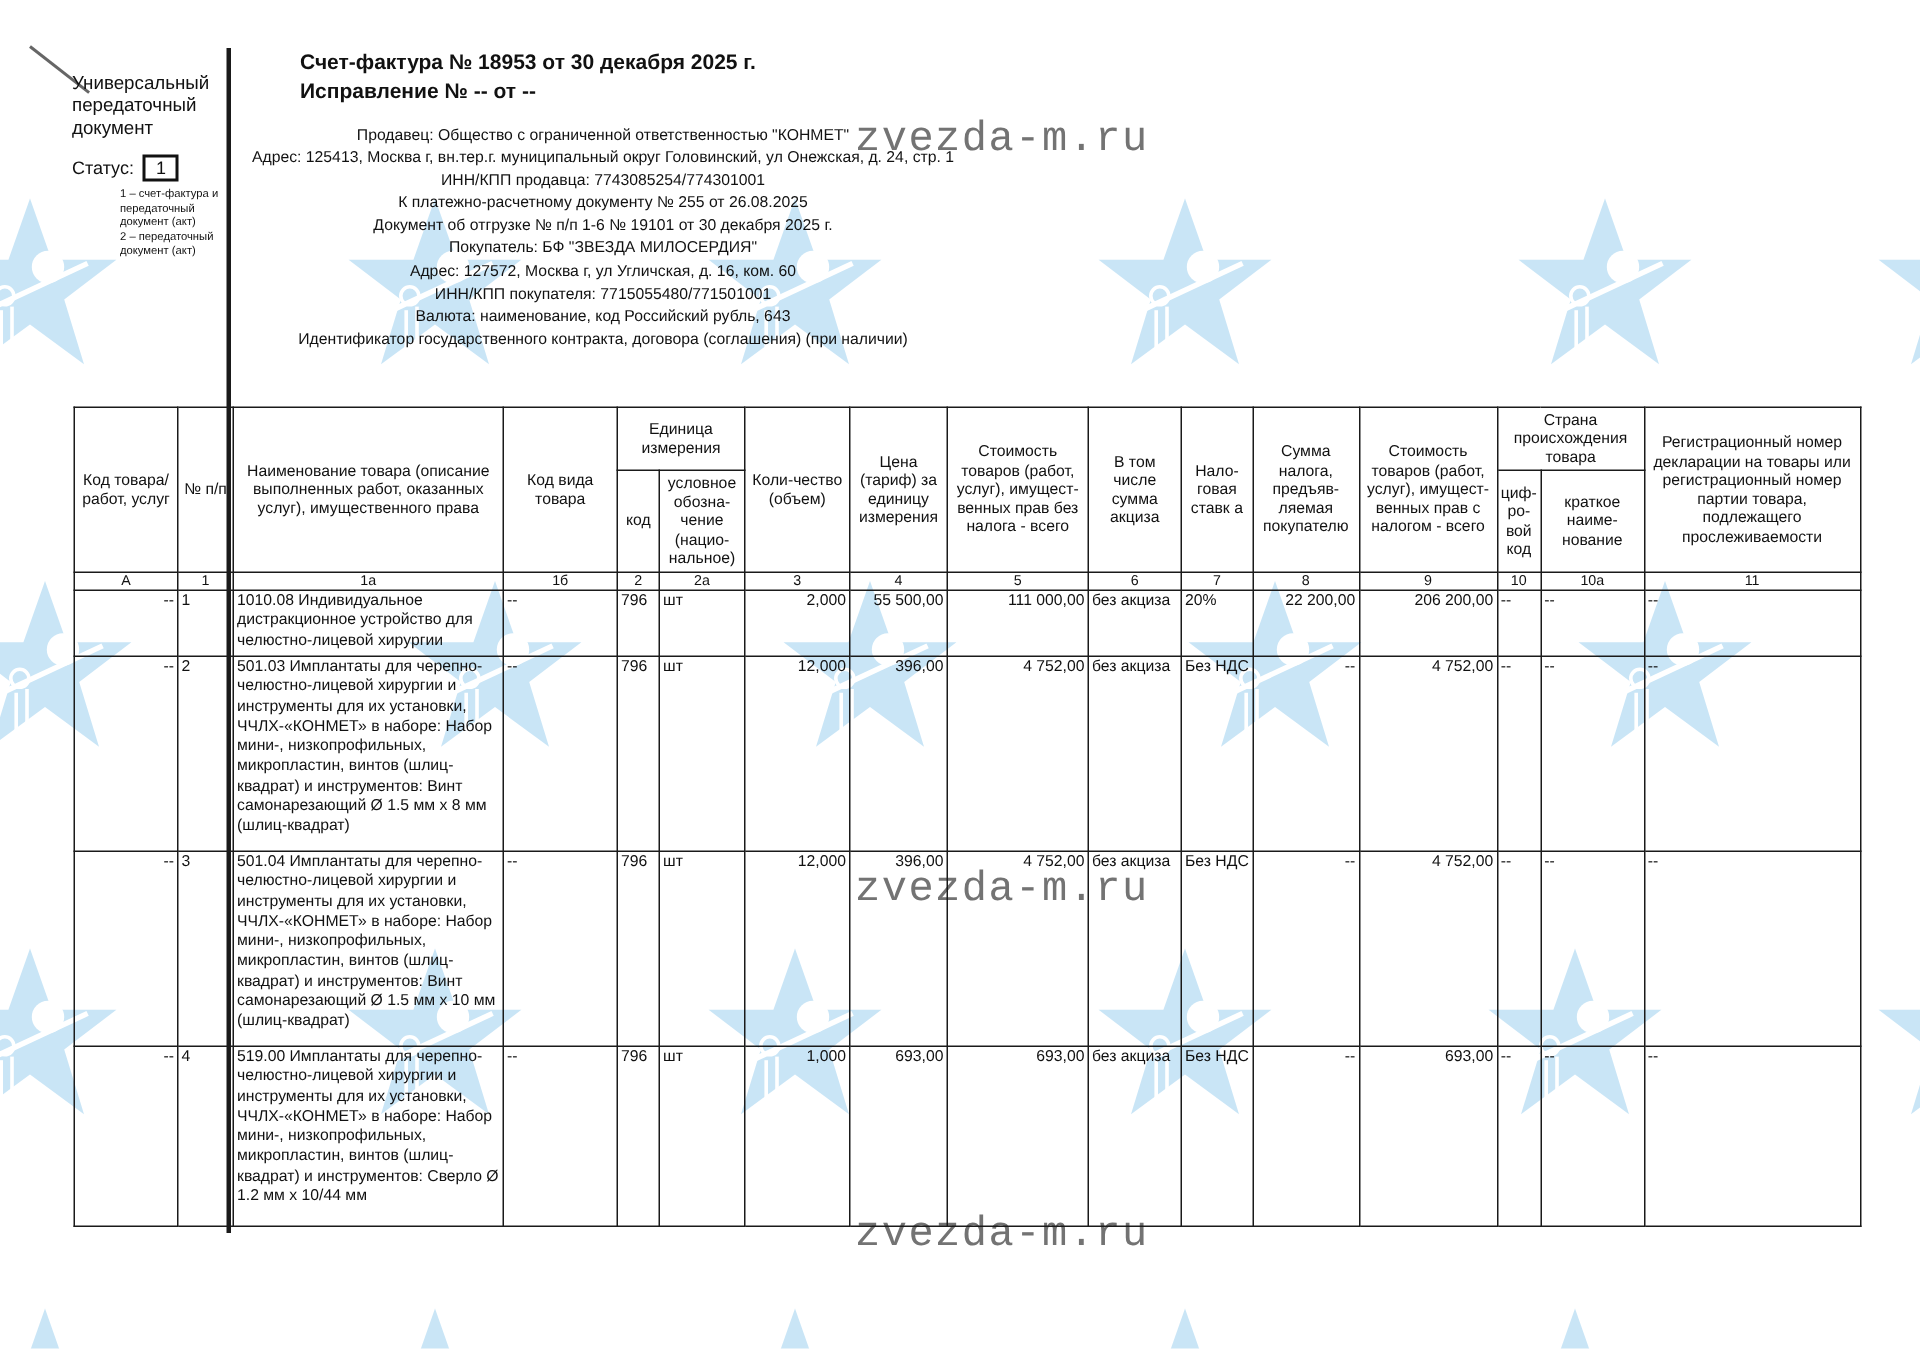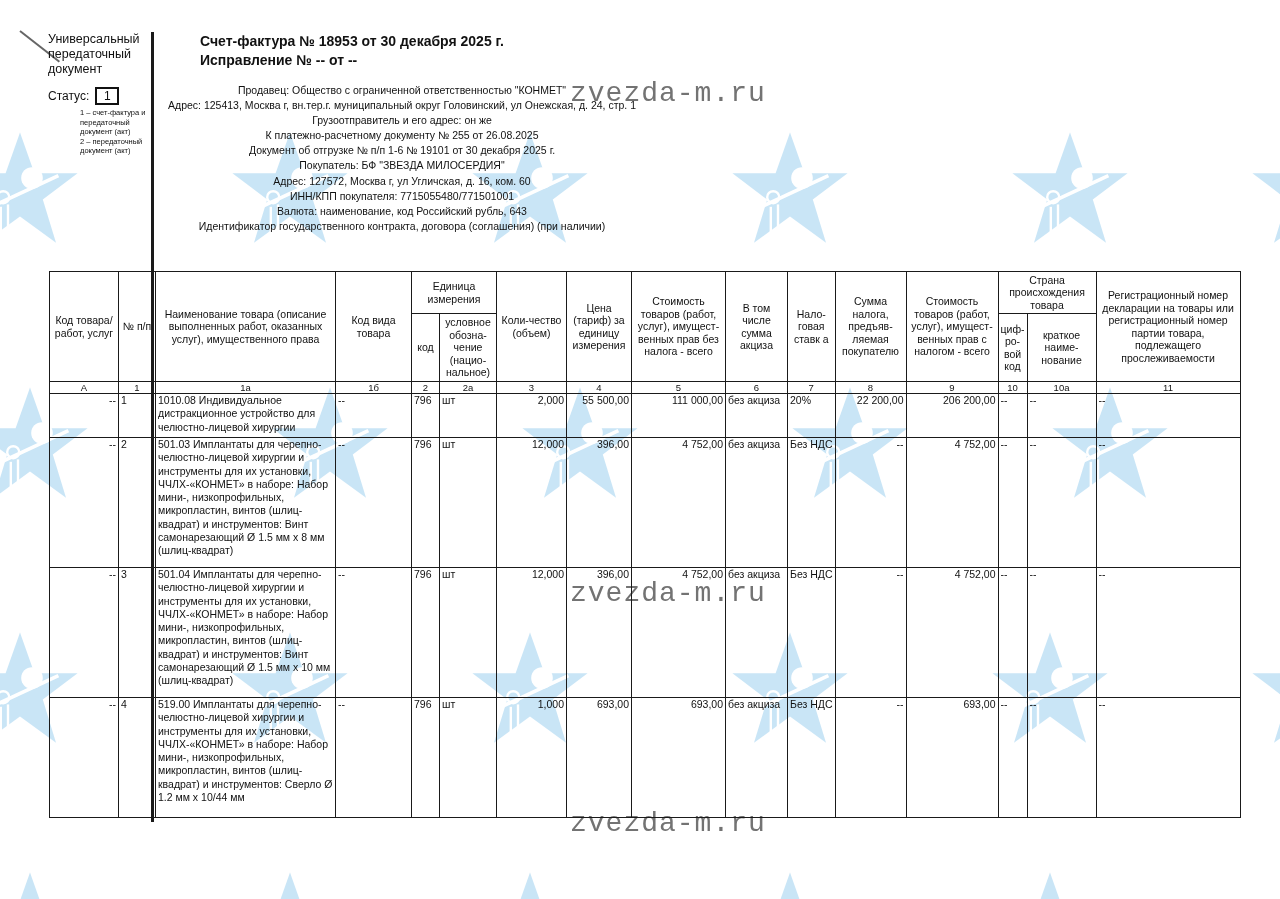--- a/index.html
+++ b/index.html
@@ -6,21 +6,21 @@
   body {
     width: 1280px; height: 899px; position: relative; overflow: hidden;
     background: #ffffff; color: #111;
     font-family: "Liberation Sans", sans-serif;
   }
   .wm-layer { position: absolute; inset: 0; pointer-events: none; z-index: 0; }
   .wm-star { position: absolute; width: 120px; height: 120px; }
   .wm-text { position: absolute; font-family: Liberation Mono, monospace; font-size: 28px; color: #737373; letter-spacing: 1px; }
   .content { position: absolute; inset: 0; z-index: 1; }
 
-  .left-block { position: absolute; left: 48px; top: 32px; width: 100px; }
+  .left-block { position: absolute; left: 48px; top: 48px; width: 100px; }
   .left-title { font-size: 12.5px; line-height: 15px; color: #111; }
   .status-row { margin-top: 10px; display: flex; align-items: center; font-size: 12px; }
   .status-box { display: inline-block; width: 20px; height: 14px; border: 2px solid #111; text-align: center; line-height: 14px; margin-left: 6px; font-size: 12px; }
   .status-note { font-size: 7.5px; line-height: 9.5px; margin-top: 3px; margin-left: 32px; }
   .vline { position: absolute; left: 151px; top: 32px; width: 3px; height: 790px; background: #1a1a1a; }
   .diag { position: absolute; left: 20px; top: 30px; width: 50px; height: 2px; background: #666; transform: rotate(38deg); transform-origin: left center; }
 
   .title { position: absolute; left: 168px; top: 32px; font-size: 14px; font-weight: bold; line-height: 19px; margin-left: 32px; }
   .appendix { position: absolute; right: 118px; top: 30px; font-size: 7.5px; line-height: 10px; text-align: right; }
 
@@ -245,21 +245,21 @@
 
   <div class="title">
     <div>Счет-фактура № 18953 от 30 декабря 2025 г.</div>
     <div>Исправление № -- от --</div>
   </div>
 
 
   <div class="info">
     <div>Продавец: Общество с ограниченной ответственностью "КОНМЕТ"</div>
     <div>Адрес: 125413, Москва г, вн.тер.г. муниципальный округ Головинский, ул Онежская, д. 24, стр. 1</div>
-    <div>Грузоотправитель и его адрес: он же</div>
+    <div>ИНН/КПП продавца: 7743085254/774301001</div>
     <div>К платежно-расчетному документу № 255 от 26.08.2025</div>
     <div>Документ об отгрузке № п/п 1-6 № 19101 от 30 декабря 2025 г.</div>
     <div>Покупатель: БФ "ЗВЕЗДА МИЛОСЕРДИЯ"</div>
     <div>Адрес: 127572, Москва г, ул Угличская, д. 16, ком. 60</div>
     <div>ИНН/КПП покупателя: 7715055480/771501001</div>
     <div>Валюта: наименование, код Российский рубль, 643</div>
     <div>Идентификатор государственного контракта, договора (соглашения) (при наличии)</div>
   </div>
 
   <table class="inv">

